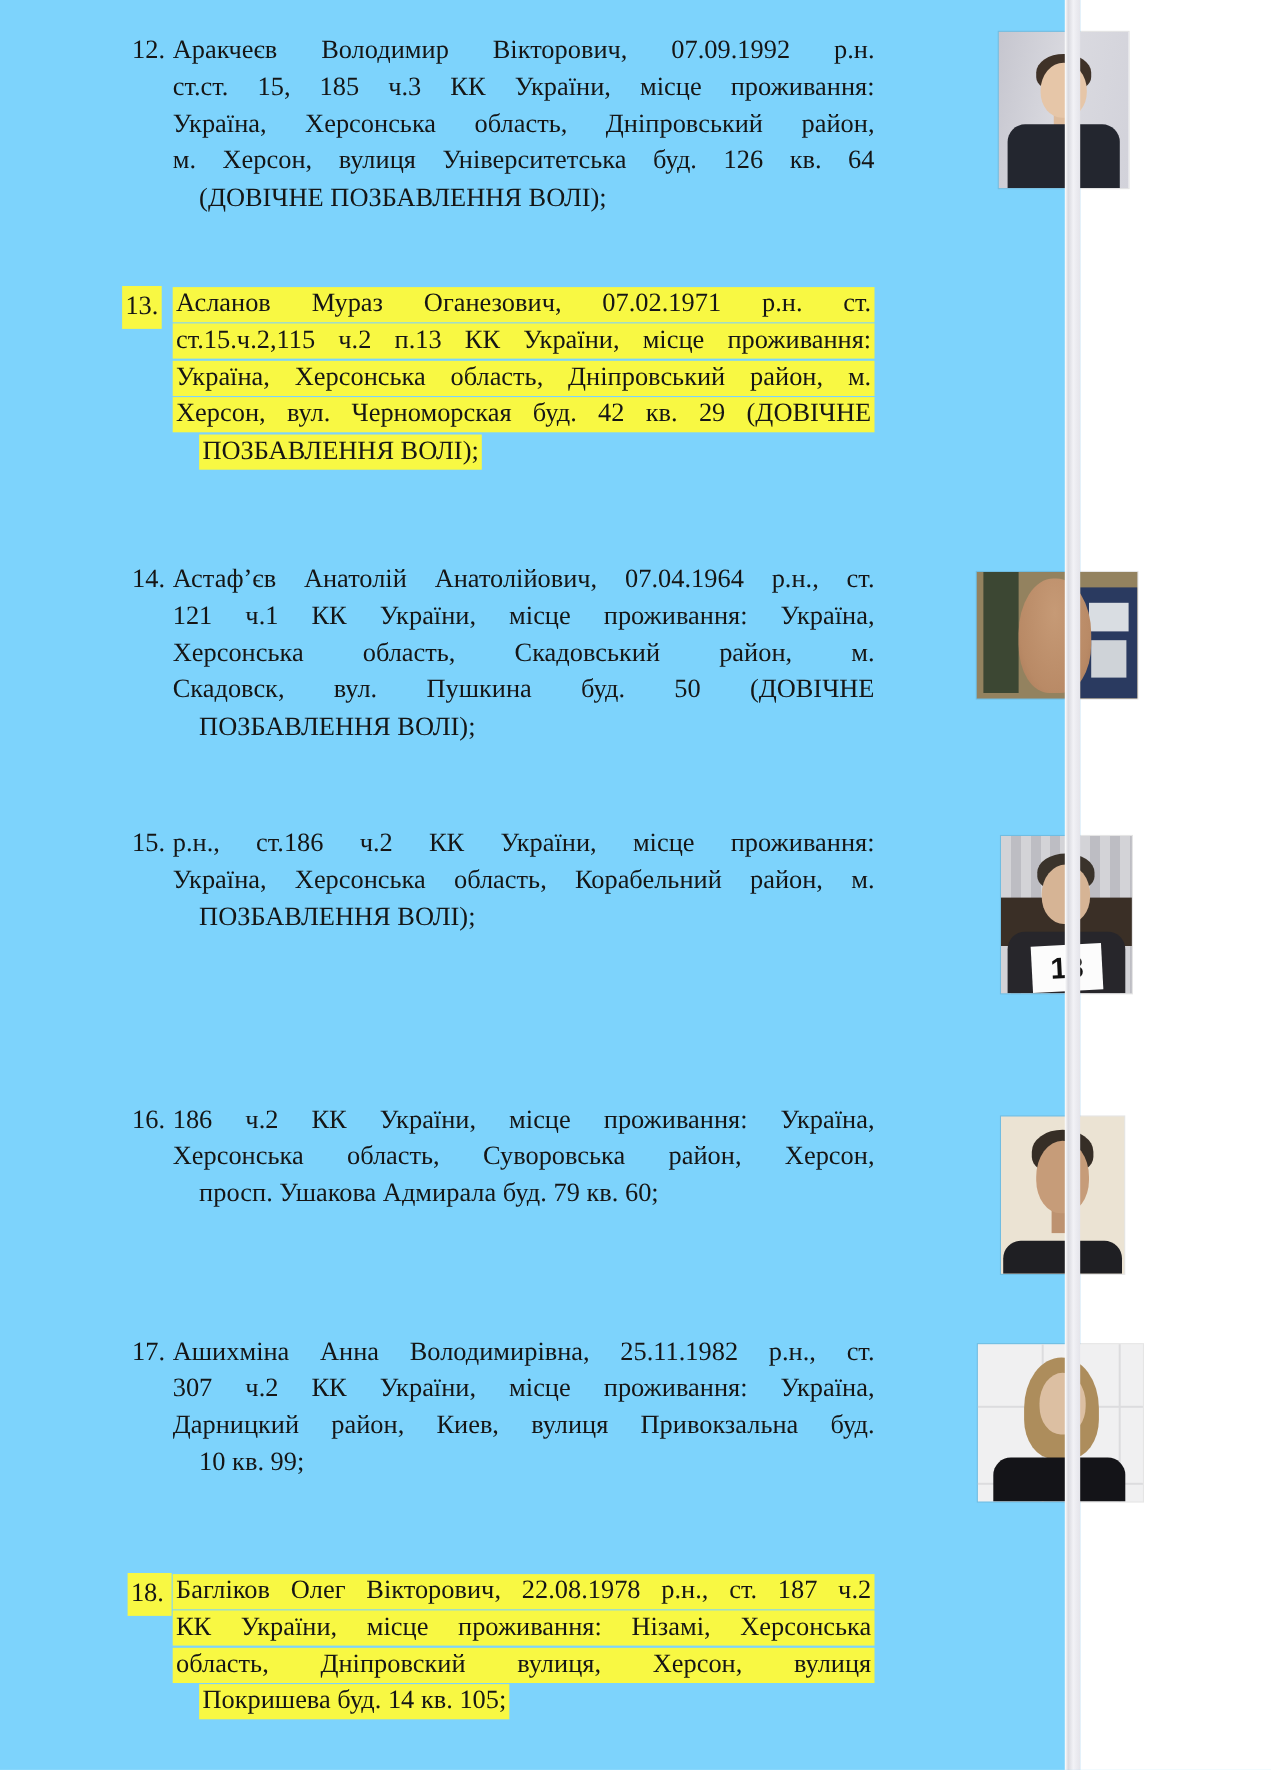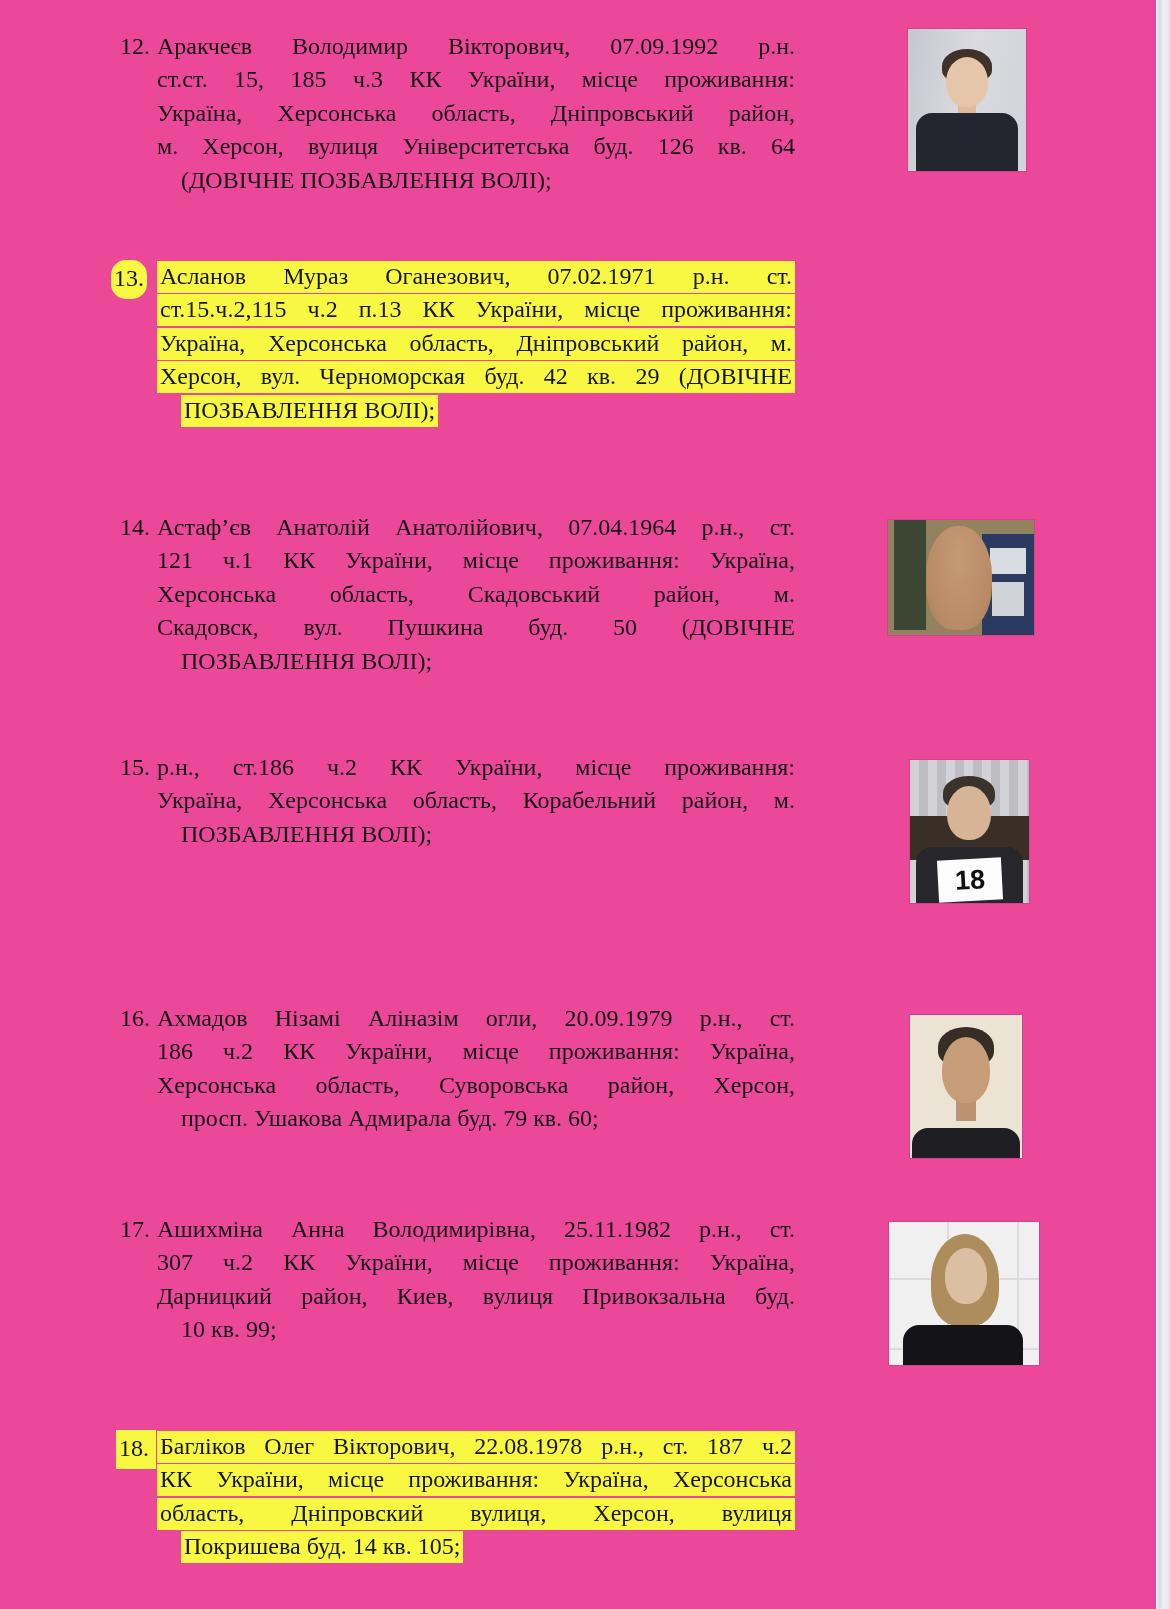--- a/index.html
+++ b/index.html
@@ -1,32 +1,32 @@
 <!DOCTYPE html>
 <html><head>
 <meta charset="utf-8">
 <style>
   html,body{margin:0;padding:0;}
   body{
     width:1170px;height:1609px;background:#ffffff;
     font-family:"Liberation Serif",serif;color:#151515;overflow:hidden;
   }
-  .page{position:relative;width:1170px;height:1609px;background:#ec4899;}
+  .page{position:relative;width:982px;height:1609px;background:#7dd3fc;}
 
   
   .entry{position:absolute;left:157px;width:638px;font-size:24px;line-height:33.4px;}
   .line{text-align:justify;text-align-last:justify;}
   .line.last{text-align-last:left;margin-left:24px;}
   .num{position:absolute;left:-37px;top:0;}
   .e12{top:30px;}  .e13{top:260px;} .e14{top:511px;} .e15{top:751px;}
   .e16{top:1002px;}.e17{top:1213px;}.e18{top:1430px;}
 
   .hl .seg{background:#f8f843;padding:2px 3px 4px 3px;}
   .hl .num{background:#f8f843;padding:2px 3px 4px 3px;}
-  .e13 .num{left:-46px;border-radius:15px;}
+  .e13 .num{left:-46px;}
   .e18 .num{left:-41px;padding-right:7px;}
 
   
   .photo{position:absolute;overflow:hidden;box-shadow:0 0 0 1px rgba(0,0,0,0.10);}
   .photo > div{position:absolute;}
   .face{border-radius:50% 50% 46% 46%;}
   .hair{border-radius:52% 52% 40% 40%;}
   .torso{border-radius:16px 16px 0 0;}
 
   .p1{left:908px;top:29px;width:118px;height:142px;
@@ -103,36 +103,36 @@
   </div>
 
   <div class="entry e15">
     <div class="line"><span class="num">15.</span></div>
     <div class="line"><span class="seg">р.н., ст.186 ч.2 КК України, місце проживання:</span></div>
     <div class="line"><span class="seg">Україна, Херсонська область, Корабельний район, м.</span></div>
     <div class="line last"><span class="seg">ПОЗБАВЛЕННЯ ВОЛІ);</span></div>
   </div>
 
   <div class="entry e16">
-    <div class="line"><span class="num">16.</span><span class="seg">Ахмадов Нізамі Аліназім огли, 20.09.1979 р.н., ст.</span></div>
+    <div class="line"><span class="num">16.</span></div>
     <div class="line"><span class="seg">186 ч.2 КК України, місце проживання: Україна,</span></div>
     <div class="line"><span class="seg">Херсонська область, Суворовська район, Херсон,</span></div>
     <div class="line last"><span class="seg">просп. Ушакова Адмирала буд. 79 кв. 60;</span></div>
   </div>
 
   <div class="entry e17">
     <div class="line"><span class="num">17.</span><span class="seg">Ашихміна Анна Володимирівна, 25.11.1982 р.н., ст.</span></div>
     <div class="line"><span class="seg">307 ч.2 КК України, місце проживання: Україна,</span></div>
     <div class="line"><span class="seg">Дарницкий район, Киев, вулиця Привокзальна буд.</span></div>
     <div class="line last"><span class="seg">10 кв. 99;</span></div>
   </div>
 
   <div class="entry hl e18">
     <div class="line"><span class="num">18.</span><span class="seg">Багліков Олег Вікторович, 22.08.1978 р.н., ст. 187 ч.2</span></div>
-    <div class="line"><span class="seg">КК України, місце проживання: Україна, Херсонська</span></div>
+    <div class="line"><span class="seg">КК України, місце проживання: Нізамі, Херсонська</span></div>
     <div class="line"><span class="seg">область, Дніпровский вулиця, Херсон, вулиця</span></div>
     <div class="line last"><span class="seg">Покришева буд. 14 кв. 105;</span></div>
   </div>
 
   <div class="photo p1" aria-label="young man with dark hair in dark t-shirt against light wall">
     <div class="hair"></div>
     <div class="neck2"></div>
     <div class="face"></div>
     <div class="torso"></div>
   </div>

